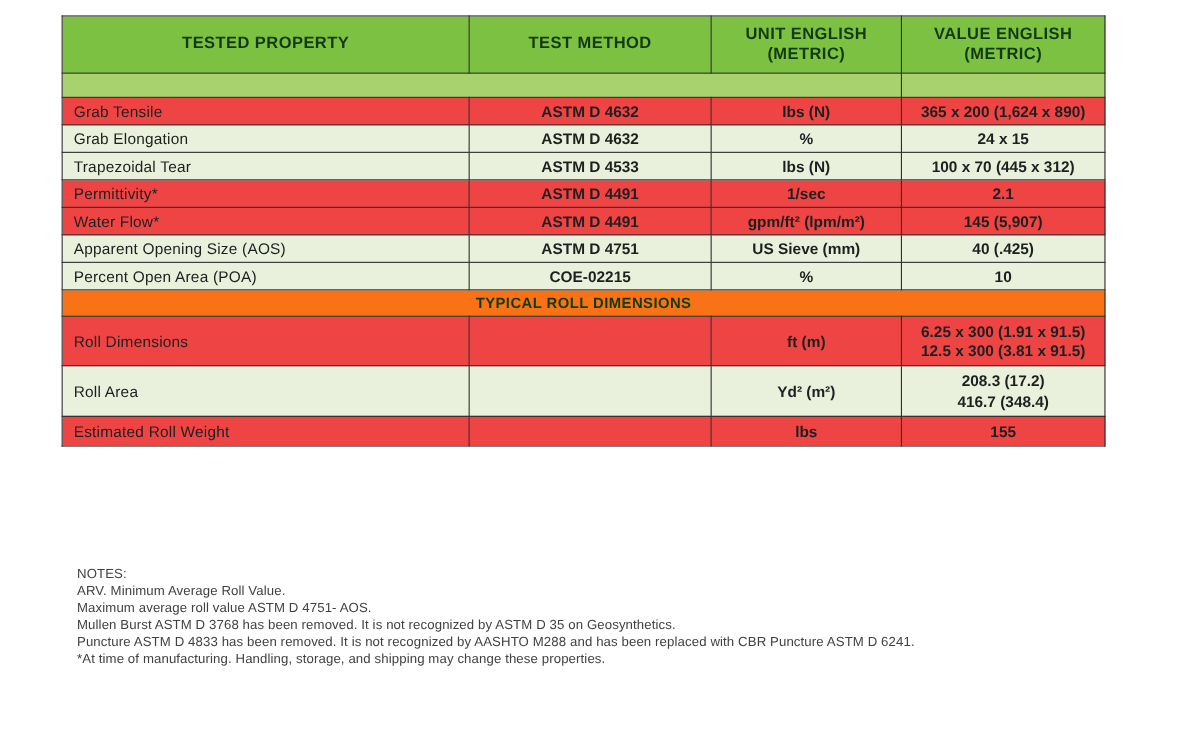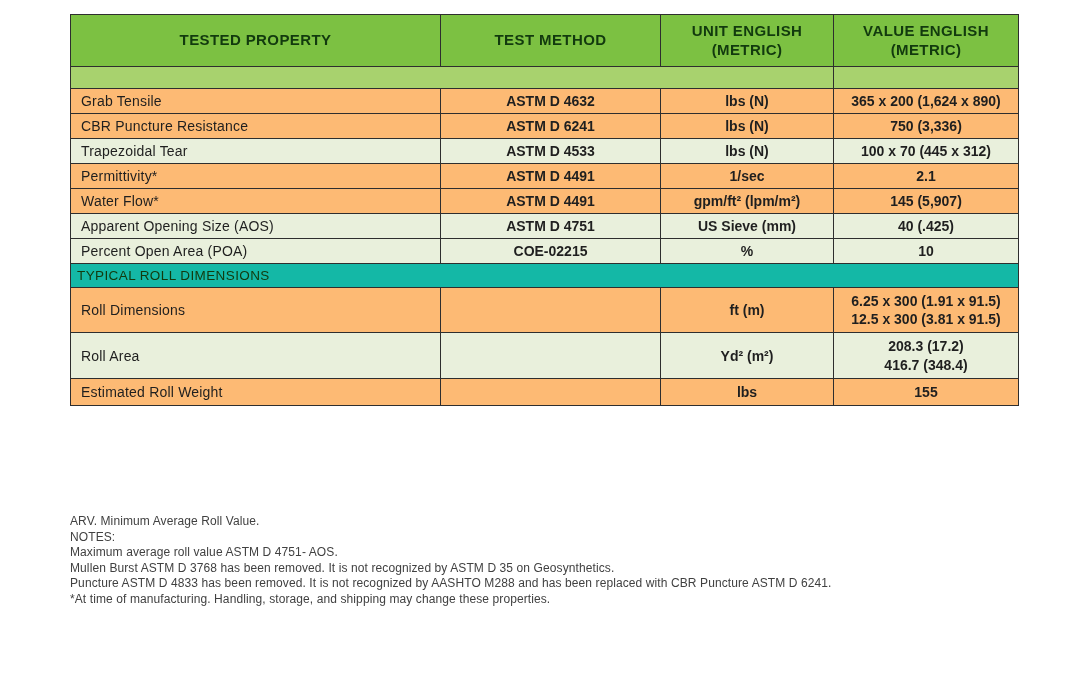--- a/index.html
+++ b/index.html
@@ -8,21 +8,21 @@
     position: relative;
     width: 1080px;
     height: 675px;
     background: #ffffff;
     font-family: "Liberation Sans", "DejaVu Sans", sans-serif;
     color: #1f1f1f;
     overflow: hidden;
   }
   table.spec {
     position: absolute;
-    left: 70px;
+    left: 56px;
     top: 14px;
     width: 948px;
     border-collapse: collapse;
     table-layout: fixed;
   }
   table.spec col.c1 { width: 370px; }
   table.spec col.c2 { width: 220px; }
   table.spec col.c3 { width: 173px; }
   table.spec col.c4 { width: 185px; }
   table.spec th, table.spec td {
@@ -47,30 +47,30 @@
     background: #a8d26e;
     height: 22px;
     padding: 0;
   }
   td.prop {
     text-align: left;
     padding: 4px 6px 4px 10px;
     letter-spacing: 0.2px;
   }
   td.center { text-align: center; padding: 4px 6px; font-weight: bold; }
-  tr.row-white td { background: #fdba74; margin-top: 11px; }
+  tr.row-white td { background: #ef4444; margin-top: 11px; }
   tr.row-green td { background: #e9f0dc; }
   tr.data td { height: 25px; }
   tr.section td {
-    background: #14b8a6;
+    background: #f97316;
     color: #123a0e;
-    font-weight: normal;
+    font-weight: bold;
     font-size: 13.5px;
     letter-spacing: 0.4px;
-    text-align: left;
+    text-align: center;
     height: 24px;
     padding: 3px 6px;
   }
   td.multiline { white-space: pre-line; line-height: 1.3; font-size: 13.5px; }
   tr.tall td { height: 44px; }
   tr.mid td { height: 36px; }
   tr.last td { height: 27px; }
   .notes {
     position: absolute;
     left: 70px;
@@ -110,25 +110,25 @@
       <td colspan="3"></td>
       <td></td>
     </tr>
 
     <tr class="data row-white">
       <td class="prop">Grab Tensile</td>
       <td class="center">ASTM D 4632</td>
       <td class="center">lbs (N)</td>
       <td class="center">365 x 200 (1,624 x 890)</td>
     </tr>
-    <tr class="data row-white">
-      <td class="prop">CBR Puncture Resistance</td>
-      <td class="center">ASTM D 6241</td>
-      <td class="center">lbs (N)</td>
-      <td class="center">750 (3,336)</td>
+    <tr class="data row-green">
+      <td class="prop">Grab Elongation</td>
+      <td class="center">ASTM D 4632</td>
+      <td class="center">%</td>
+      <td class="center">24 x 15</td>
     </tr>
     <tr class="data row-green">
       <td class="prop">Trapezoidal Tear</td>
       <td class="center">ASTM D 4533</td>
       <td class="center">lbs (N)</td>
       <td class="center">100 x 70 (445 x 312)</td>
     </tr>
     <tr class="data row-white">
       <td class="prop">Permittivity*</td>
       <td class="center">ASTM D 4491</td>
@@ -175,21 +175,21 @@
     <tr class="row-white last">
       <td class="prop">Estimated Roll Weight</td>
       <td class="center"></td>
       <td class="center">lbs</td>
       <td class="center">155</td>
     </tr>
   </tbody>
     </table>
 
   <div class="notes">
+    <div>NOTES:</div>
     <div>ARV. Minimum Average Roll Value.</div>
-    <div>NOTES:</div>
     <div>Maximum average roll value ASTM D 4751- AOS.</div>
     <div>Mullen Burst ASTM D 3768 has been removed. It is not recognized by ASTM D 35 on Geosynthetics.</div>
     <div>Puncture ASTM D 4833 has been removed. It is not recognized by AASHTO M288 and has been replaced with CBR Puncture ASTM D 6241.</div>
     <div>*At time of manufacturing. Handling, storage, and shipping may change these properties.</div>
   </div>
 
 </div>
 
 </body></html>

